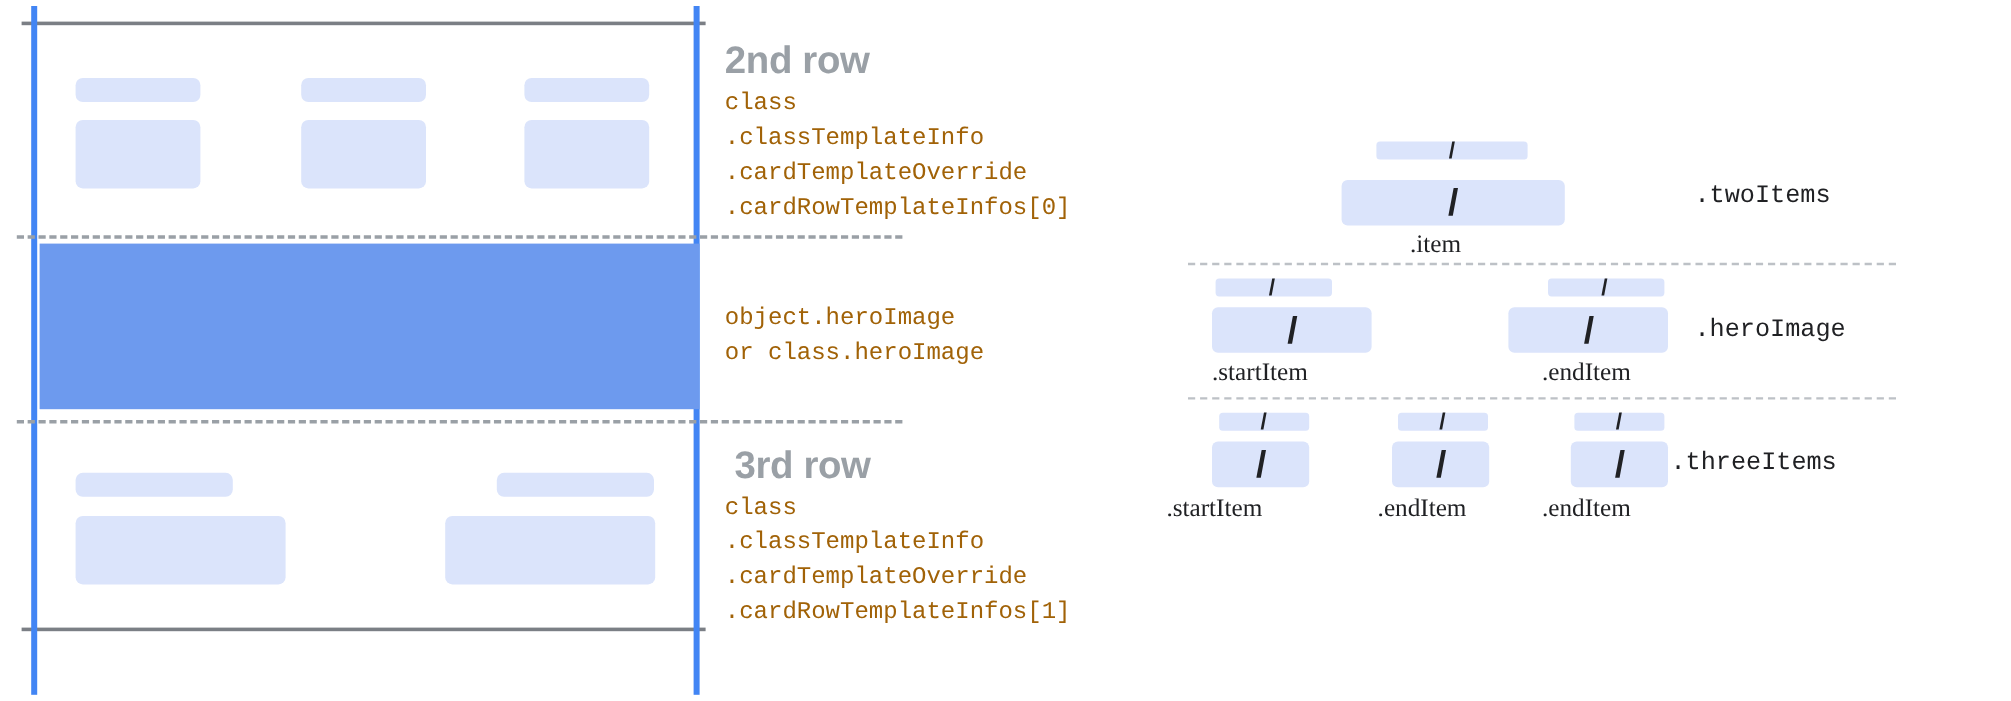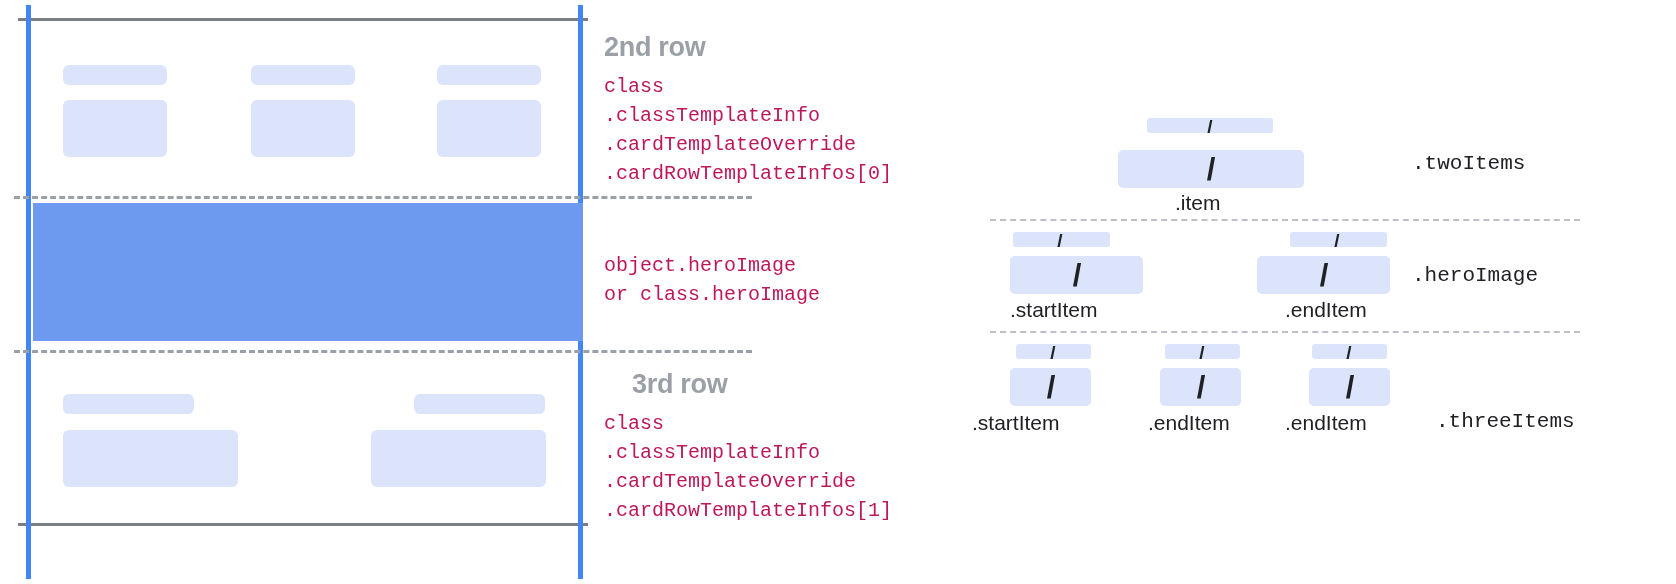--- a/index.html
+++ b/index.html
@@ -71,32 +71,32 @@
   .ph {
     position: absolute;
     background: #dbe4fb;
     border-radius: 6px;
   }
 
   
   .blk-title {
     position: absolute;
     font-family: "Liberation Sans", sans-serif;
-    font-size: 27px;
+    font-size: 32px;
     font-weight: bold;
     color: #9aa0a6;
     letter-spacing: -0.3px;
     white-space: pre;
   }
   .blk-code {
     position: absolute;
     font-family: "Liberation Mono", monospace;
     font-size: 20px;
     line-height: 29px;
-    color: #be185d;
+    color: #a16207;
     white-space: pre;
   }
 
   
   #right-diagram {
     position: absolute;
     left: 960px;
     top: 0;
     width: 716px;
     height: 584px;
@@ -123,21 +123,21 @@
     font-family: "Liberation Sans", sans-serif;
     font-weight: bold;
     line-height: 1;
     transform: translate(-50%, -50%);
   }
   .slash-sm { font-size: 19px; }
   .slash-lg { font-size: 31px; }
 
   .r-label {
     position: absolute;
-    font-family: Liberation Sans, sans-serif;
+    font-family: Liberation Serif, serif;
     font-size: 21px;
     color: #202124;
     white-space: pre;
   }
   .r-label-right {
     position: absolute;
     font-family: "Liberation Mono", monospace;
     font-size: 21px;
     color: #202124;
     white-space: pre;
@@ -177,21 +177,21 @@
 
 <div class="blk-title" style="left:604px; top:32px;">2nd row</div>
 <div class="blk-code" style="left:604px; top:72px;">class
 .classTemplateInfo
 .cardTemplateOverride
 .cardRowTemplateInfos[0]</div>
 
 <div class="blk-code" style="left:604px; top:251px;">object.heroImage
 or class.heroImage</div>
 
-<div class="blk-title" style="left:632px; top:369px;">3rd row</div>
+<div class="blk-title" style="left:612px; top:369px;">3rd row</div>
 <div class="blk-code" style="left:604px; top:409px;">class
 .classTemplateInfo
 .cardTemplateOverride
 .cardRowTemplateInfos[1]</div>
 
 <div id="right-diagram">
 
   <div class="cell-top" style="left:187px; top:118px; width:126px; height:15px;"></div>
   <span class="slash slash-sm" style="left:250px; top:126px;">/</span>
 
@@ -241,14 +241,14 @@
   <div class="r-label" style="left:188px; top:411px;">.endItem</div>
 
   <div class="cell-top" style="left:352px; top:344px; width:75px; height:15px;"></div>
   <span class="slash slash-sm" style="left:389px; top:352px;">/</span>
 
   <div class="cell-main" style="left:349px; top:368px; width:81px; height:38px;"></div>
   <span class="slash slash-lg" style="left:390px; top:387px;">/</span>
 
   <div class="r-label" style="left:325px; top:411px;">.endItem</div>
 
-  <div class="r-label-right" style="left:476px; top:375px;margin-top:35px;">.threeItems</div>
+  <div class="r-label-right" style="left:432px; top:375px;">.threeItems</div>
 </div>
 
 </body></html>

